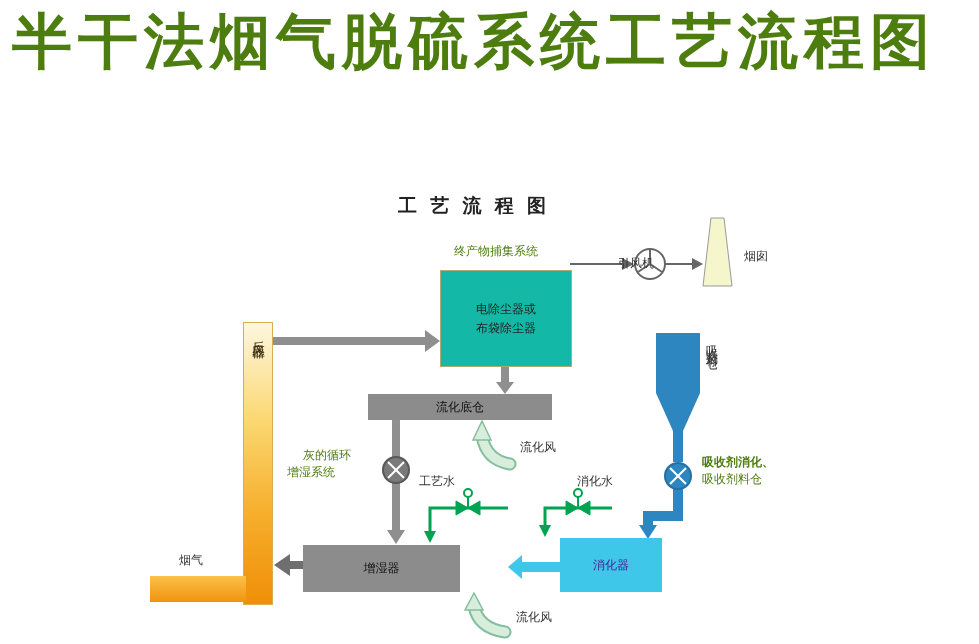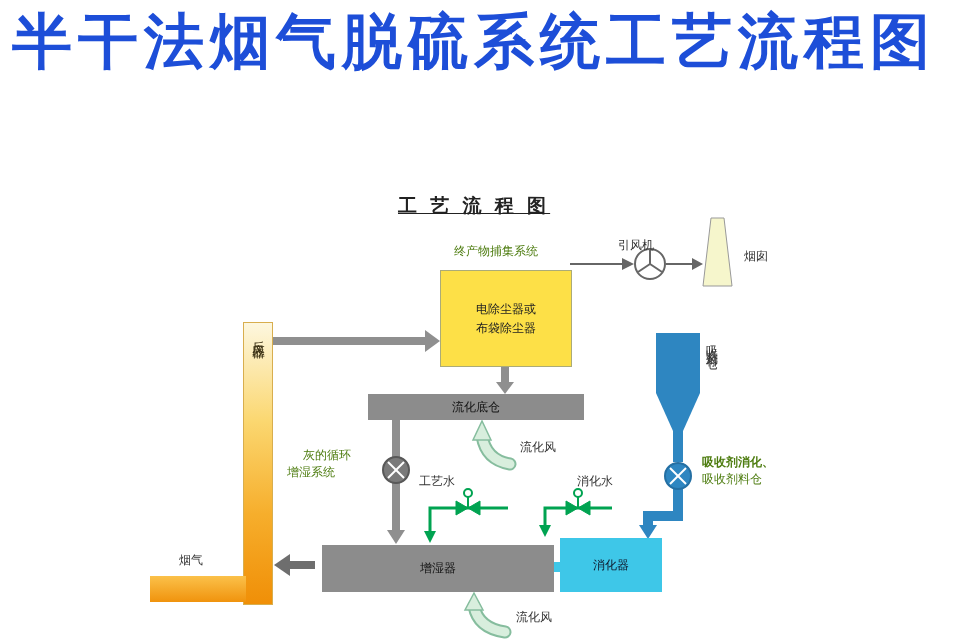--- a/index.html
+++ b/index.html
@@ -3,35 +3,35 @@
 <meta charset="utf-8">
 <style>
   html,body{margin:0;padding:0;background:#fff;}
   .stage{
     position:relative;width:979px;height:644px;background:#ffffff;overflow:hidden;
     font-family:"Liberation Sans","DejaVu Sans",sans-serif;
   }
   .main-title{
     position:absolute;left:12px;top:2px;margin:0;width:960px;
     font-family:"Liberation Serif","DejaVu Serif",serif;
-    font-size:60px;font-weight:900;letter-spacing:6px;color:#1d4ed8;white-space:nowrap;
+    font-size:60px;font-weight:900;letter-spacing:6px;color:#4d7c0f;white-space:nowrap;
   }
   .overlay{position:absolute;left:0;top:0;width:979px;height:644px;}
   .lbl{position:absolute;font-size:12px;color:#4d7c0f;line-height:16px;white-space:nowrap;}
   .lbl.dark{color:#333;}
   .diagram-title{
     position:absolute;left:398px;top:193px;font-size:19px;font-weight:bold;
-    color:#222;letter-spacing:4px;white-space:nowrap;text-decoration:underline;
+    color:#222;letter-spacing:4px;white-space:nowrap;
   }
   .box{position:absolute;display:flex;align-items:center;justify-content:center;
        flex-direction:column;font-size:12px;color:#222;text-align:center;}
-  .esp-box{left:440px;top:270px;width:130px;height:95px;background:#fde047;border:1px solid #ABAB78;line-height:19px;}
-  .bin-bar{left:368px;top:394px;width:216px;height:26px;background:#8C8C8C;color:#111;}
-  .humidifier-box{left:322px;top:545px;width:232px;height:47px;background:#8C8C8C;color:#111;}
-  .slaker-box{left:560px;top:538px;width:102px;height:54px;background:#3EC7E8;color:#0f172a;font-family:Liberation Serif, serif;}
+  .esp-box{left:440px;top:270px;width:130px;height:95px;background:#14b8a6;border:1px solid #ABAB78;line-height:19px;}
+  .bin-bar{left:368px;top:394px;width:184px;height:26px;background:#8C8C8C;color:#111;}
+  .humidifier-box{left:303px;top:545px;width:157px;height:47px;background:#8C8C8C;color:#111;}
+  .slaker-box{left:560px;top:538px;width:102px;height:54px;background:#3EC7E8;color:#4c1d95;font-family:Liberation Serif, serif;}
   .reactor-col{
     position:absolute;left:243px;top:322px;width:30px;height:283px;
     background:linear-gradient(to bottom,#FDF7DF 0%,#FBD770 35%,#F6AE2C 68%,#F08F07 100%);
     border:1px solid #D8AE4E;box-sizing:border-box;
   }
   .flue-duct{
     position:absolute;left:150px;top:576px;width:96px;height:26px;
     background:linear-gradient(to bottom,#FBC14A,#F0930D);
   }
   .vtext{writing-mode:vertical-rl;text-orientation:upright;letter-spacing:3px;}
@@ -152,21 +152,21 @@
   <div class="box slaker-box">
     <span>消化器</span>
   </div>
 
   <div class="reactor-col"></div>
   <div class="reactor-label vtext">反应器</div>
 
   <div class="flue-duct"></div>
 
   <div class="lbl" style="left:454px;top:243px;">终产物捕集系统</div>
-  <div class="lbl dark" style="left:618px;top:237px;">引风机</div>
+  <div class="lbl dark" style="left:618px;top:255px;">引风机</div>
   <div class="lbl dark" style="left:744px;top:248px;">烟囱</div>
   <div class="lbl dark" style="left:520px;top:439px;">流化风</div>
   <div class="lbl" style="left:303px;top:447px;">灰的循环</div>
   <div class="lbl" style="left:287px;top:464px;">增湿系统</div>
   <div class="lbl dark" style="left:419px;top:473px;font-family:Liberation Serif, serif;">工艺水</div>
   <div class="lbl dark" style="left:577px;top:473px;">消化水</div>
   <div class="silo-label vtext">吸收剂料仓</div>
   <div class="lbl" style="left:702px;top:454px;font-weight:bold;">吸收剂消化、</div>
   <div class="lbl" style="left:702px;top:471px;">吸收剂料仓</div>
   <div class="lbl dark" style="left:516px;top:609px;">流化风</div>

